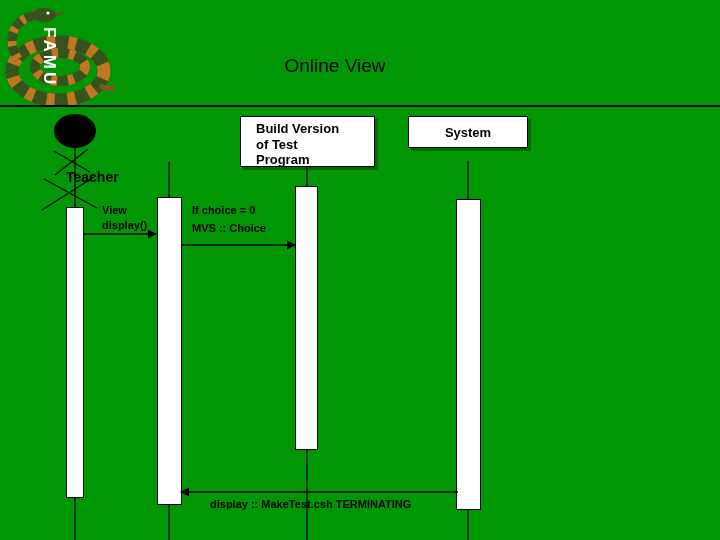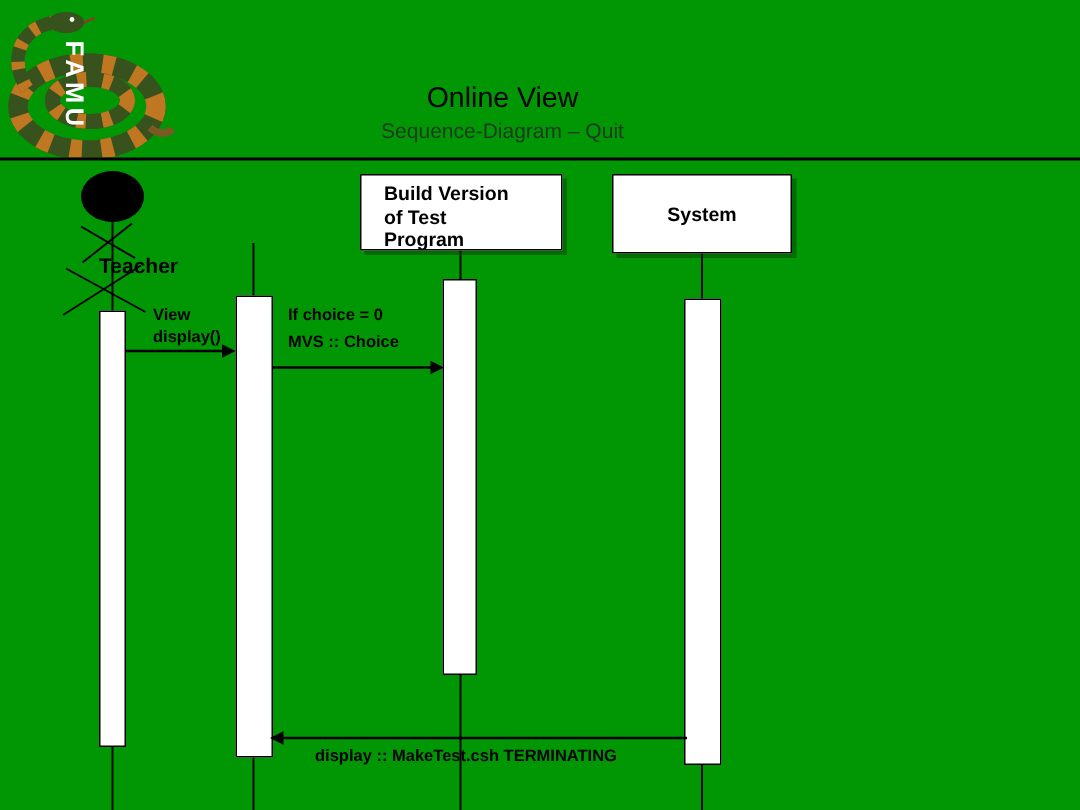--- a/index.html
+++ b/index.html
@@ -30,21 +30,21 @@
   .layer{position:absolute; left:0; top:0; width:720px; height:540px; pointer-events:none;}
   
   .objbox{
     position:absolute; box-sizing:border-box; background:#fff;
     border:1.5px solid #000; box-shadow:3px 3px 0 rgba(0,45,0,.4);
     font-weight:bold; font-size:13px; line-height:15px; color:#000;
     white-space:pre-line;
   }
   .box-mvc{left:124px; top:115px; width:99px; height:47px; padding:6px 0 0 9px;}
   .box-build{left:240px; top:116px; width:135px; height:51px; padding:4px 0 0 15px; line-height:15.5px;}
-  .box-system{left:408px; top:116px; width:120px; height:53px; display:flex; align-items:center; justify-content:center; padding:0;}
+  .box-system{left:408px; top:116px; width:120px; height:32px; display:flex; align-items:center; justify-content:center; padding:0;}
   
   .bar{position:absolute; box-sizing:border-box; background:#fff; border:1px solid #000;}
   .bar-teacher{left:66px; top:207px; width:18px; height:291px;}
   .bar-mvc{left:157px; top:197px; width:25px; height:308px;}
   .bar-build{left:295px; top:186px; width:23px; height:264px;}
   .bar-system{left:456px; top:199px; width:25px; height:311px;}
   
   .actor-label{position:absolute; left:42px; top:169px; font-weight:bold; font-size:14px;margin-left:24px;}
   .msg{position:absolute; font-weight:bold; font-size:11px; white-space:pre-line; color:#000;}
   .msg-1{left:102px; top:203px; line-height:15px;}
@@ -66,21 +66,20 @@
       <path d="M16,54 C4,36 10,14 34,10" fill="none" stroke="#bf7722" stroke-width="9" stroke-dasharray="5 9"></path>
       <ellipse cx="42" cy="10" rx="12" ry="7" fill="#37521d"></ellipse>
       <circle cx="46" cy="8" r="1.6" fill="#ffffff"></circle>
       <path d="M54,10 L61,7" stroke="#a03020" stroke-width="1.5"></path>
       <path d="M98,80 q8,7 15,1" fill="none" stroke="#7a5a22" stroke-width="5"></path>
     </svg>
     <div class="logo-text">FAMU</div>
   </div>
 
   <div class="slide-title">Online View</div>
-  <div class="slide-subtitle">Sequence-Diagram – Quit</div>
   <div class="divider"></div>
 
   <svg class="layer">
     <g stroke="#000" stroke-width="1.3">
       <line x1="75" y1="148" x2="75" y2="540"></line>
       <line x1="169" y1="162" x2="169" y2="540"></line>
       <line x1="307" y1="163" x2="307" y2="540"></line>
       <line x1="468" y1="161" x2="468" y2="540"></line>
 
       <line x1="54" y1="151" x2="90" y2="172"></line>

